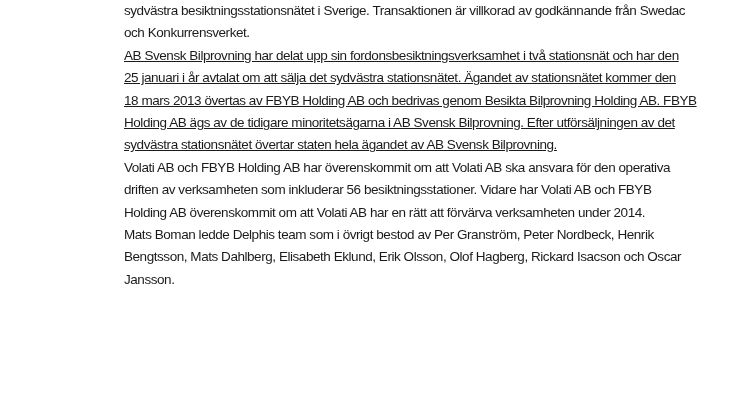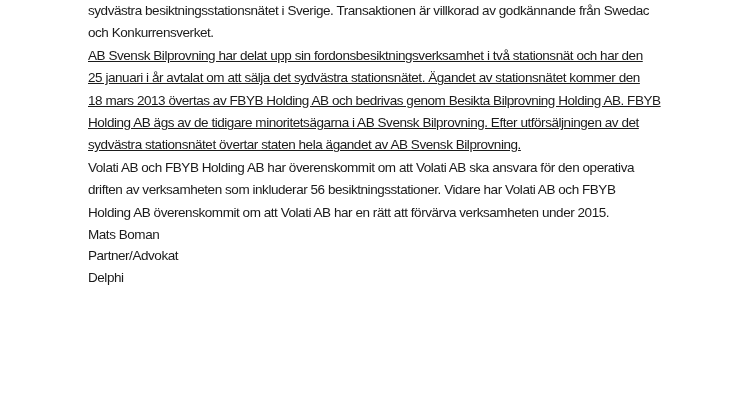--- a/index.html
+++ b/index.html
@@ -19,20 +19,21 @@
     overflow: hidden;
     box-sizing: border-box;
   }
   .doc-body {
     padding: 0 20px 0 88px;
     font-family: "Liberation Sans", "DejaVu Sans", sans-serif;
     font-size: 13.5px;
     line-height: 22.4px;
     letter-spacing: -0.45px;
     color: #1b1b1b;
+    margin-left: 36px;
   }
   .doc-body p {
     margin: 0;
     white-space: pre; 
   }
   .p-intro      { margin-bottom: 11px; }
   .p-background { margin-bottom: 6px; text-decoration: underline;  }
   .p-agreement  { margin-bottom: 8px;  }
   .p-team       { margin-bottom: 9px;  }
   .contact-heading { margin-bottom: 15px; }
@@ -48,24 +49,22 @@
 och Konkurrensverket.</p>
 
     <p class="p-background">AB Svensk Bilprovning har delat upp sin fordonsbesiktningsverksamhet i två stationsnät och har den
 25 januari i år avtalat om att sälja det sydvästra stationsnätet. Ägandet av stationsnätet kommer den
 18 mars 2013 övertas av FBYB Holding AB och bedrivas genom Besikta Bilprovning Holding AB. FBYB
 Holding AB ägs av de tidigare minoritetsägarna i AB Svensk Bilprovning. Efter utförsäljningen av det
 sydvästra stationsnätet övertar staten hela ägandet av AB Svensk Bilprovning.</p>
 
     <p class="p-agreement">Volati AB och FBYB Holding AB har överenskommit om att Volati AB ska ansvara för den operativa
 driften av verksamheten som inkluderar 56 besiktningsstationer. Vidare har Volati AB och FBYB
-Holding AB överenskommit om att Volati AB har en rätt att förvärva verksamheten under 2015.</p>
+Holding AB överenskommit om att Volati AB har en rätt att förvärva verksamheten under 2014.</p>
+
+    <p class="p-team">Mats Boman ledde Delphis team som i övrigt bestod av Per Granström, Peter Nordbeck, Henrik
+Bengtsson, Mats Dahlberg, Elisabeth Eklund, Erik Olsson, Olof Hagberg, Rickard Isacson och Oscar
+Jansson.</p>
 
 
-
-    <div>
-      <p class="contact-line">Mats Boman</p>
-      <p class="contact-line">Partner/Advokat</p>
-      <p class="contact-line">Delphi</p>
-    </div>
 
   </div>
 </div>
 
 </body></html>

